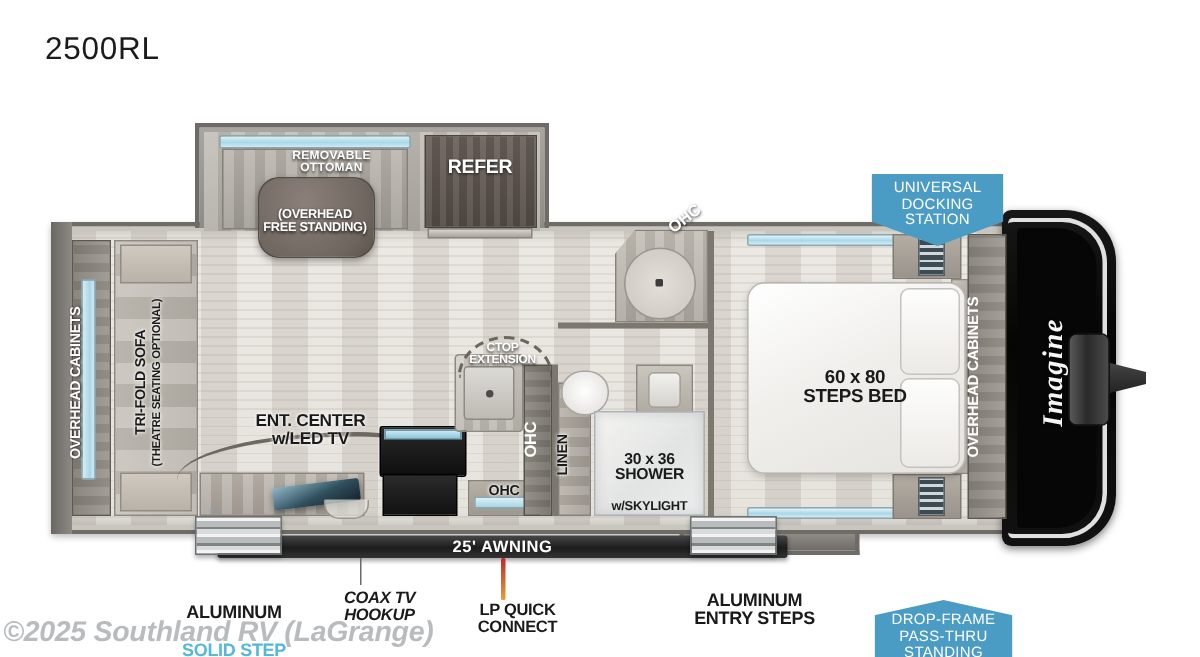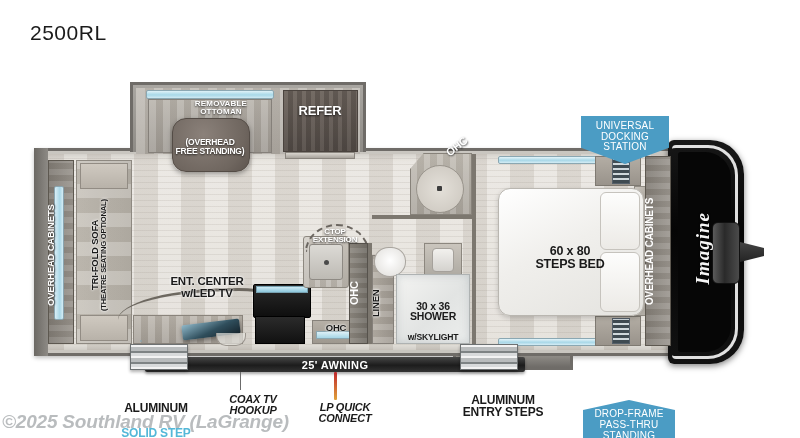--- a/index.html
+++ b/index.html
@@ -413,21 +413,21 @@
   #badge-storage{
     left:583px;top:368px;width:92px;height:46px;font-size:10px;
     clip-path:polygon(50% 0,100% 22%,100% 100%,0 100%,0 22%);
     padding-top:5px;box-sizing:border-box;
   }
 
   
   #cal-alum-step{left:96px;top:390px;width:120px;font-size:12px;}
   #cal-alum-step .hl{color:#54b8d8;}
   #cal-coax{left:208px;top:394px;width:90px;font-size:11px;font-style:italic;}
-  #cal-lp{left:300px;top:402px;width:90px;font-size:11px;font-style:italic;}
+  #cal-lp{left:300px;top:402px;width:90px;font-size:11px;}
   #cal-entry{left:448px;top:394px;width:110px;font-size:12px;}
 
   
   #t-removable{left:177px;top:100px;width:88px;font-size:8px;letter-spacing:.2px;}
   #t-dinette{left:170px;top:124px;width:80px;font-size:12px;}
   #t-dinette .sm{font-size:8.5px;display:block;margin-top:2px;}
   #t-refer{left:284px;top:104px;width:72px;font-size:13px;}
   #t-ohc-left{left:46px;top:190px;height:130px;font-size:9.5px;}
   #t-sofa{left:80px;top:180px;height:150px;font-size:9.5px;}
   #t-sofa .sm{font-size:7.6px;}

